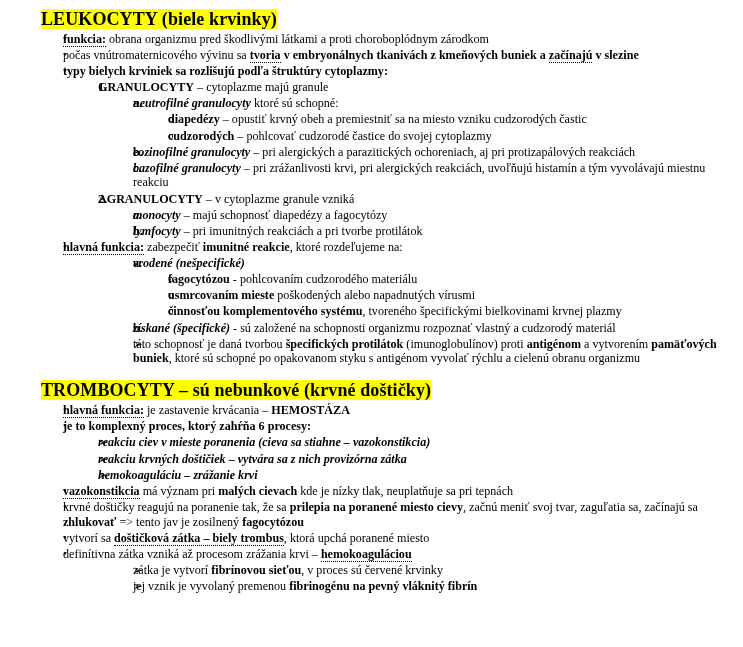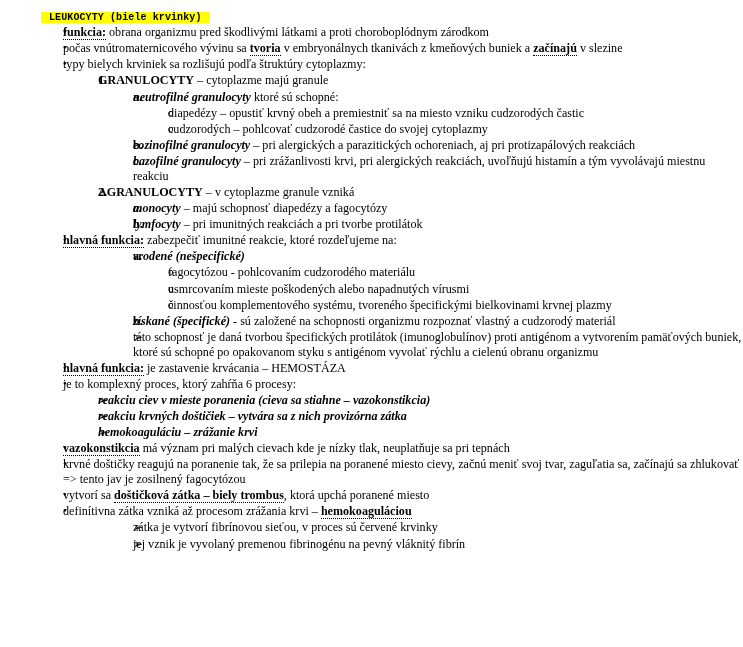--- a/index.html
+++ b/index.html
@@ -26,25 +26,24 @@
 
   
   .section-head {
     margin: 0;
     padding-left: 41px;
     padding-top: 9px;
   }
   .section-head .hl {
     background: #ffff00;
     font-weight: bold;
-    font-size: 10px;
+    font-size: 18px;
     letter-spacing: 0.1px;
-    padding: 0 8px;
+    padding: 0 0;
     color: #000;
-    font-family: Liberation Mono, monospace;
   }
   .section-head.second { padding-top: 14px; }
 
   
   .line {
     position: relative;
     display: block;
     margin: 0;
     padding: 1px 0 0.5px 0;
   }
@@ -68,21 +67,21 @@
   .lvl-ar1 { margin-left: 133px; }  
   .lvl-ar2 { margin-left: 98px; }   
   .lvl-ar3 { margin-left: 133px; }  
 
   .mk-bullet  { font-size: 11px; line-height: 1.2; }
   .mk-circle  { font-size: 11px; font-family: "Liberation Serif", serif; }
   .mk-arrow   { font-size: 12px; }
   .mk-num     { font-weight: bold; }
   .mk-alpha   { font-weight: bold; }
 
-  b, .b  { font-weight: normal; }
+  b, .b  { font-weight: bold; }
   .bi    { font-weight: bold; font-style: italic; }
   .bu    { font-weight: bold; }
   .spb { font-weight: bold; border-bottom: 1.6px dotted #000; }
 </style>
 </head>
 <body>
 
 <div class="page">
   <div id="content">
       <div>
@@ -158,20 +157,21 @@
         <div class="line lvl-a1">
           <span class="mk mk-alpha">b.</span>
           <span class="tx"><span class="bi">získané (špecifické)</span><span> - sú založené na schopnosti organizmu rozpoznať vlastný a cudzorodý materiál</span></span>
         </div>
         <div class="line lvl-ar1">
           <span class="mk mk-arrow">➢</span>
           <span class="tx"><span>táto schopnosť je daná tvorbou </span><span class="b">špecifických protilátok</span><span> (imunoglobulínov) proti </span><span class="b">antigénom</span><span> a vytvorením </span><span class="b">pamäťových buniek</span><span>, ktoré sú schopné po opakovanom styku s antigénom vyvolať rýchlu a cielenú obranu organizmu</span></span>
         </div>
       </div>
       <div>
+        <div class="section-head second"><span class="hl">TROMBOCYTY – sú nebunkové (krvné doštičky)</span></div>
         <div class="line lvl-b1">
           <span class="mk mk-bullet">•</span>
           <span class="tx"><span class="spb">hlavná funkcia:</span><span> je zastavenie krvácania – </span><span class="b">HEMOSTÁZA</span></span>
         </div>
         <div class="line lvl-b1">
           <span class="mk mk-bullet">•</span>
           <span class="tx"><span class="b">je to komplexný proces, ktorý zahŕňa 6 procesy:</span></span>
         </div>
         <div class="line lvl-ar2">
           <span class="mk mk-arrow">➢</span>

